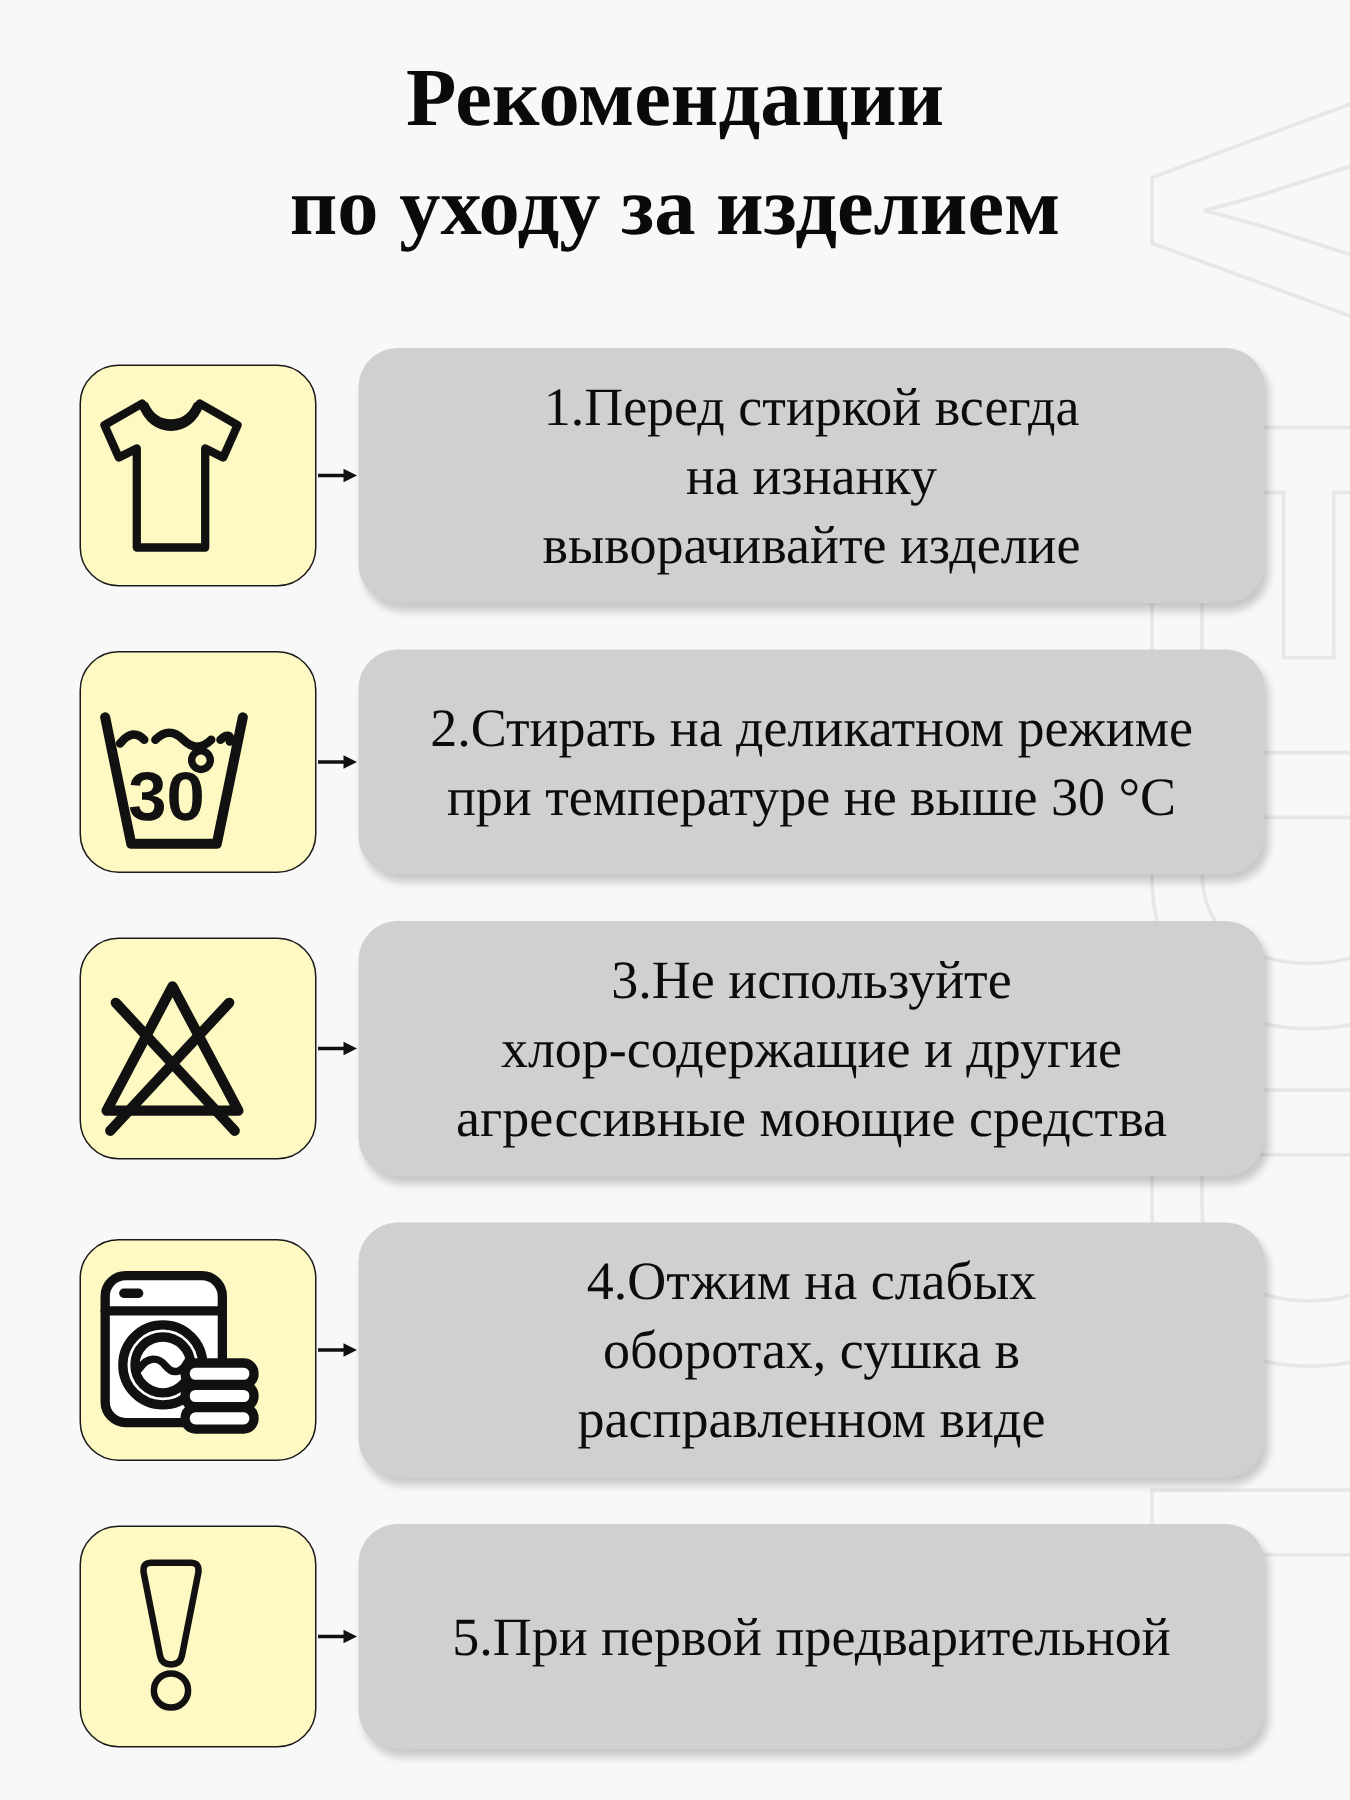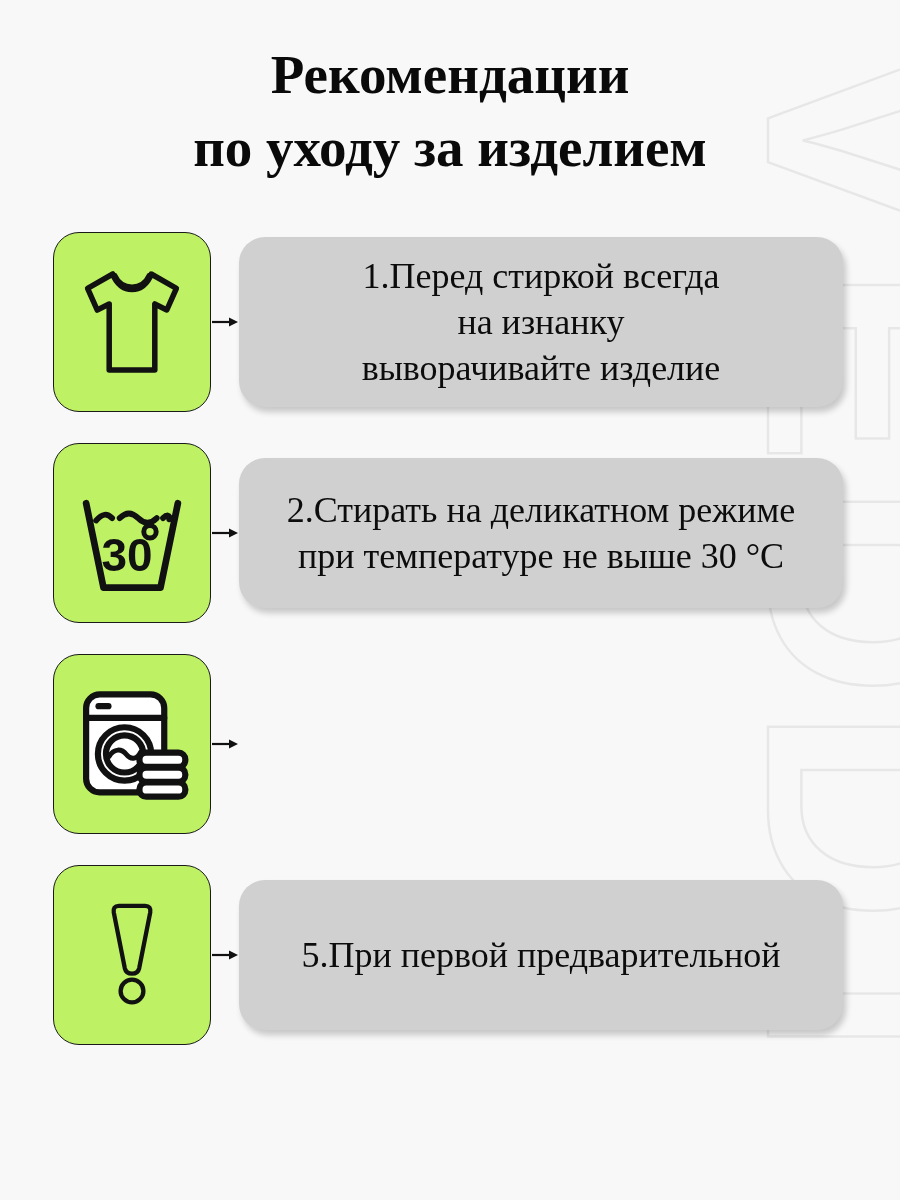--- a/index.html
+++ b/index.html
@@ -14,21 +14,21 @@
   }
   
   .watermark {
     position: absolute;
     top: 0; left: 0;
     pointer-events: none;
   }
   
   .title {
     position: relative;
-    padding-top: 38px;
+    padding-top: 28px;
     text-align: center;
     font-weight: 700;
     font-size: 55px;
     line-height: 73px;
     color: #0a0a0a;
     z-index: 2;
   }
   .title .t-line { display: block; }
   
   .rows {
@@ -39,28 +39,27 @@
     z-index: 2;
   }
   .row {
     display: flex;
     align-items: center;
     margin-bottom: 31px;
   }
   .icon-box {
     flex: 0 0 158px;
     width: 158px;
-    height: 180px;
+    height: 148px;
     box-sizing: border-box;
-    background: #bef264;
+    background: #fef9c3;
     border: 1.6px solid #1a1a1a;
     border-radius: 26px;
     display: flex;
     align-items: center;
-    justify-content: center;
   }
   .connector {
     flex: 0 0 28px;
     width: 28px;
     height: 16px;
   }
   .bubble {
     flex: 1 1 auto;
     min-height: 150px;
     box-sizing: border-box;
@@ -132,39 +131,62 @@
         <path d="M1 8 H19" stroke="#111" stroke-width="2.2"></path>
         <path d="M18 3.5 L27 8 L18 12.5 Z" fill="#111"></path>
       </svg>
       <div class="bubble">
         <span class="b-line">2.Стирать на деликатном режиме</span>
         <span class="b-line">при температуре не выше 30 °С</span>
         <span class="b-line"></span>
       </div>
     </div>
 
+    <div class="row">
+      <div class="icon-box">
+        <svg width="122" height="126" viewBox="0 0 100 100" fill="none" stroke="#111" stroke-width="5.6" stroke-linejoin="round" stroke-linecap="round">
+          <path d="M50 16 L14 84 L86 84 Z"></path>
+          <path d="M19 25 L84 95"></path>
+          <path d="M81 25 L16 95"></path>
+        </svg>
+      </div>
+      <svg class="connector" viewBox="0 0 28 16">
+        <path d="M1 8 H19" stroke="#111" stroke-width="2.2"></path>
+        <path d="M18 3.5 L27 8 L18 12.5 Z" fill="#111"></path>
+      </svg>
+      <div class="bubble">
+        <span class="b-line">3.Не используйте</span>
+        <span class="b-line">хлор-содержащие и другие</span>
+        <span class="b-line">агрессивные моющие средства</span>
+      </div>
+    </div>
 
     <div class="row">
       <div class="icon-box">
         <svg width="124" height="124" viewBox="0 0 100 100" fill="none" stroke="#111" stroke-width="5" stroke-linejoin="round" stroke-linecap="round">
           <rect x="13" y="10" width="63" height="79" rx="11" fill="#fff"></rect>
           <path d="M13 29 L76 29"></path>
           <path d="M23 19.5 L31 19.5"></path>
           <circle cx="44" cy="58" r="21.5"></circle>
           <circle cx="44" cy="58" r="15"></circle>
           <path d="M31.5 60 C35.5 53.5 41.5 53.5 45.5 58.5 C49.5 63.5 54.5 62 57 56.5" stroke-width="4"></path>
           <rect x="56" y="57" width="37" height="11.5" rx="5.5" fill="#fff"></rect>
           <rect x="56" y="69" width="37" height="11.5" rx="5.5" fill="#fff"></rect>
           <rect x="56" y="81" width="37" height="11.5" rx="5.5" fill="#fff"></rect>
         </svg>
       </div>
       <svg class="connector" viewBox="0 0 28 16">
         <path d="M1 8 H19" stroke="#111" stroke-width="2.2"></path>
         <path d="M18 3.5 L27 8 L18 12.5 Z" fill="#111"></path>
       </svg>
+      <div class="bubble">
+        <span class="b-line">4.Отжим на слабых</span>
+        <span class="b-line">оборотах, сушка в</span>
+        <span class="b-line">расправленном виде</span>
+      </div>
     </div>
 
     <div class="row">
       <div class="icon-box">
         <svg width="120" height="126" viewBox="0 0 100 100" fill="none" stroke="#111" stroke-width="3.6" stroke-linejoin="round" stroke-linecap="round">
           <path d="M39 9 Q34 9 34.8 14.5 L44 61 Q45 65.5 50 65.5 Q55 65.5 56 61 L65.2 14.5 Q66 9 61 9 Z"></path>
           <circle cx="50" cy="80" r="9.5"></circle>
         </svg>
       </div>
       <svg class="connector" viewBox="0 0 28 16">

